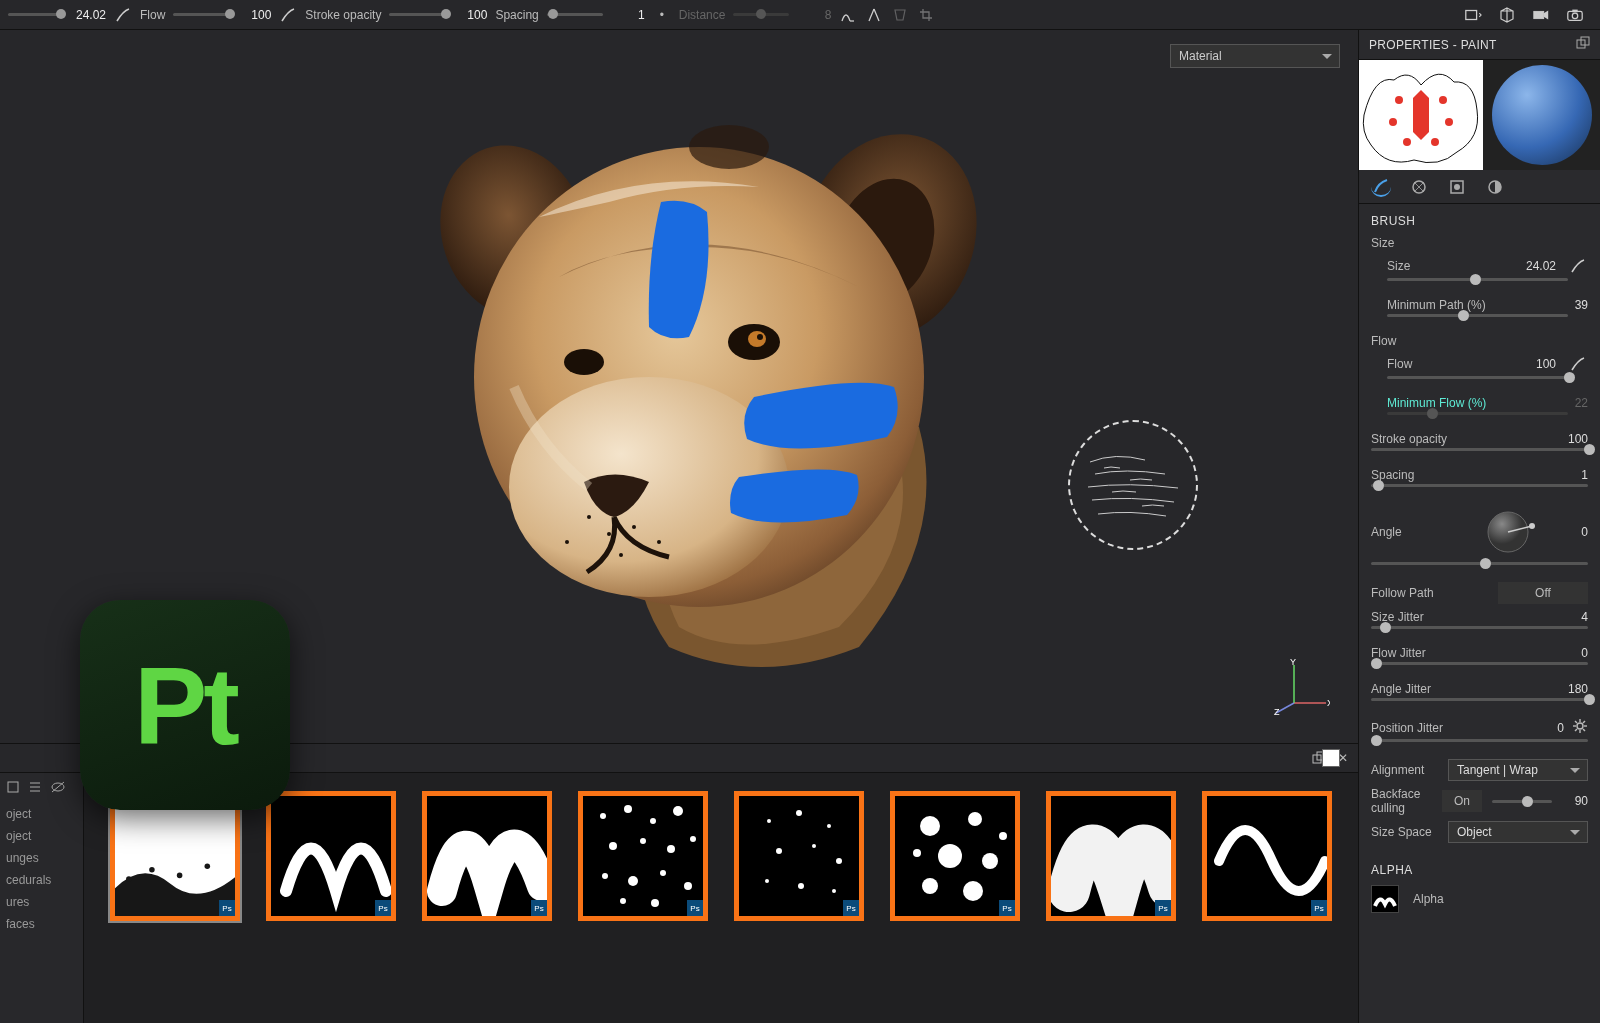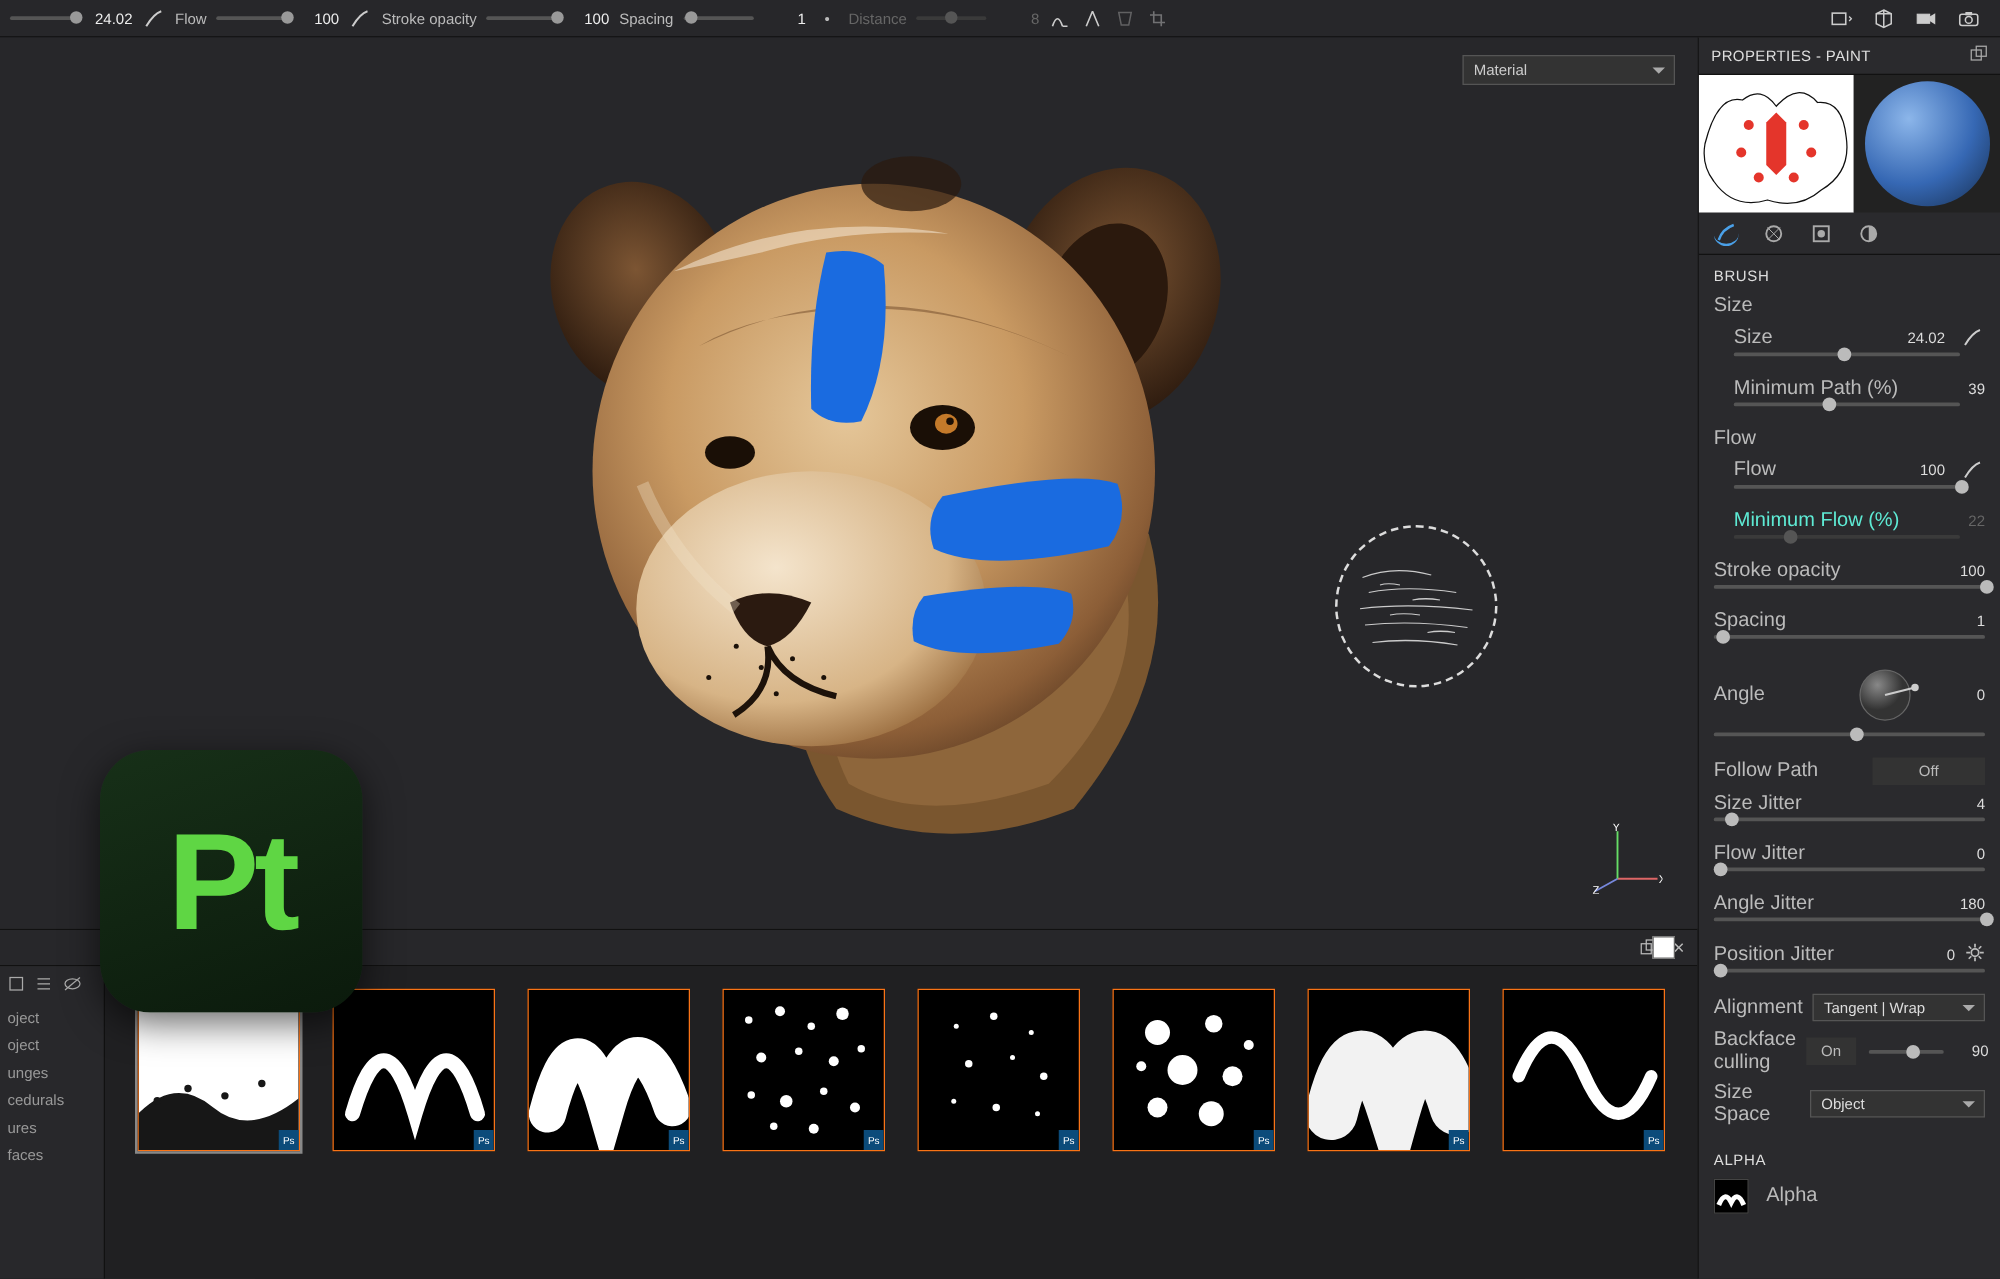--- a/index.html
+++ b/index.html
@@ -26,42 +26,42 @@
 
 
 .shelf-hdr{height:30px;background:#27272a;display:flex;align-items:center;padding:0 10px;border-top:1px solid #111;border-bottom:1px solid #111}
 .shelf-hdr .gap{flex:1}
 .shelf-hdr .x{color:#bbb;margin-left:10px}
 .shelf{height:250px;background:#202022;display:flex}
 .shelf-side{width:84px;background:#28282b;border-right:1px solid #111;display:flex;flex-direction:column;color:#999;font-size:12px}
 .shelf-side-ico{height:30px;display:flex;gap:8px;align-items:center;padding:4px 6px}
 .shelf-cat{padding:4px 6px;white-space:nowrap;overflow:hidden}
 .shelf-thumbs{flex:1;display:flex;gap:26px;padding:18px 26px;align-items:flex-start}
-.thumb{width:130px;height:130px;background:#000;border:1px solid #f97316;position:relative;display:flex;align-items:center;justify-content:center;overflow:hidden}
+.thumb{width:130px;height:130px;background:#000;border:5px solid #f97316;position:relative;display:flex;align-items:center;justify-content:center;overflow:hidden}
 .thumb.sel{outline:2px solid #888}
 .ps-badge{position:absolute;right:0;bottom:0;width:16px;height:16px;background:#0b4b7a;color:#fff;font-size:8px;display:flex;align-items:center;justify-content:center}
 .shelf-col{position:absolute;right:18px;top:-24px;width:18px;height:18px;background:#fff;border:1px solid #666}
 .shelf-wrap{position:relative;flex:1}
 
 
 .props{width:253px;background:#2a2a2d;border-left:1px solid #111;display:flex;flex-direction:column;overflow-y:auto}
 .props::-webkit-scrollbar{width:0}
 .panel-title{height:30px;display:flex;align-items:center;padding:0 10px;font-size:12px;letter-spacing:.3px;border-bottom:1px solid #111;color:#ddd}
 .panel-title .gap{flex:1}
 .panel-title .pop{color:#aaa}
 .prev-row{display:flex;height:110px}
 .prev{flex:1;display:flex;align-items:center;justify-content:center;background:#222}
 .prev.alpha{background:#fff}
 .tab-row{height:34px;display:flex;align-items:center;gap:18px;padding:0 12px;border-bottom:1px solid #111}
 .ptab{width:20px;height:20px;border-radius:50%;display:flex;align-items:center;justify-content:center}
 .ptab.active{border-bottom:2px solid #4aa0e8}
 .section{padding:10px 12px 4px;font-size:12px;color:#ddd;letter-spacing:.5px}
 .prow{padding:4px 12px 2px;display:flex;align-items:center;gap:8px}
 .prow.indent{padding-left:28px}
-.plabel{flex:1;color:#bbb;font-size:16px}
+.plabel{flex:1;color:#bbb;font-size:12px}
 .plabel.dim{color:#5eead4}
 .pval{width:44px;text-align:right;color:#ddd;font-size:12px}
 .pval.dim{color:#666}
 .pslider{height:16px;padding:0 12px 6px}
 .pslider.indent{padding-left:28px;padding-right:32px}
 .ptrack{height:3px;background:#555;position:relative;border-radius:2px}
 .ptrack.dim{background:#3a3a3a}
 .phandle{width:11px;height:11px;background:#bbb;border-radius:50%;position:absolute;top:-4px}
 .phandle.dim{background:#555}
 .brush-ico{width:20px;height:20px;display:flex;align-items:center;justify-content:center;color:#ccc;margin-left:4px}

